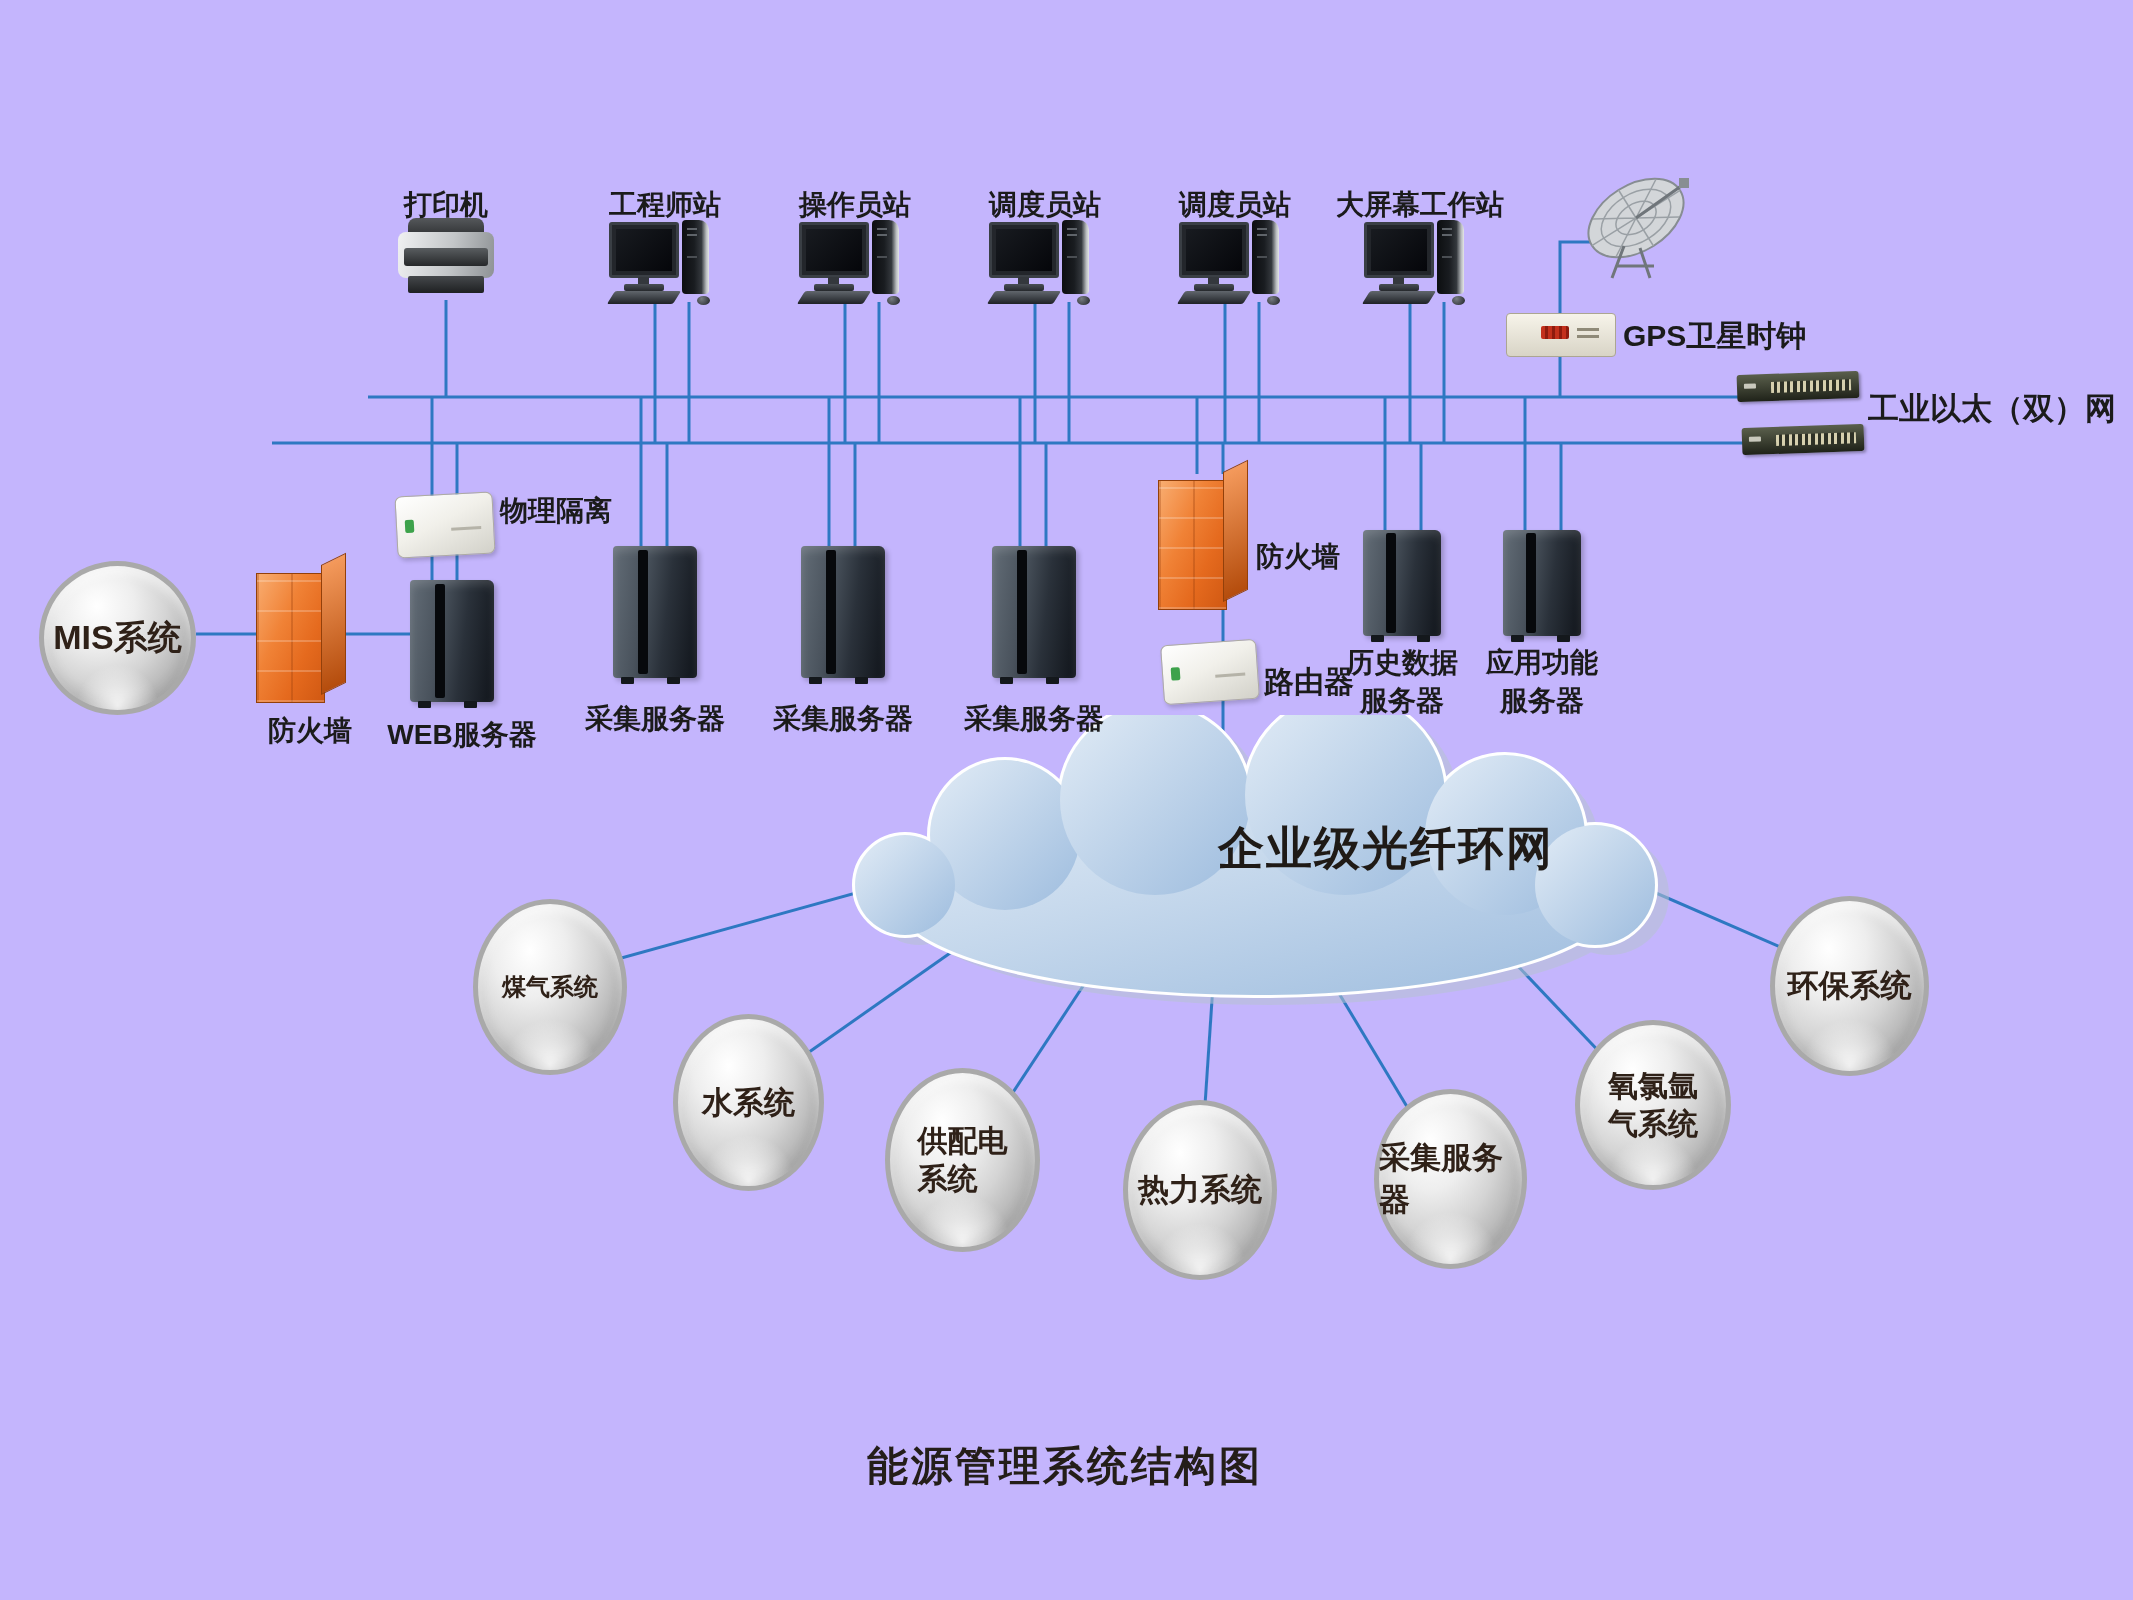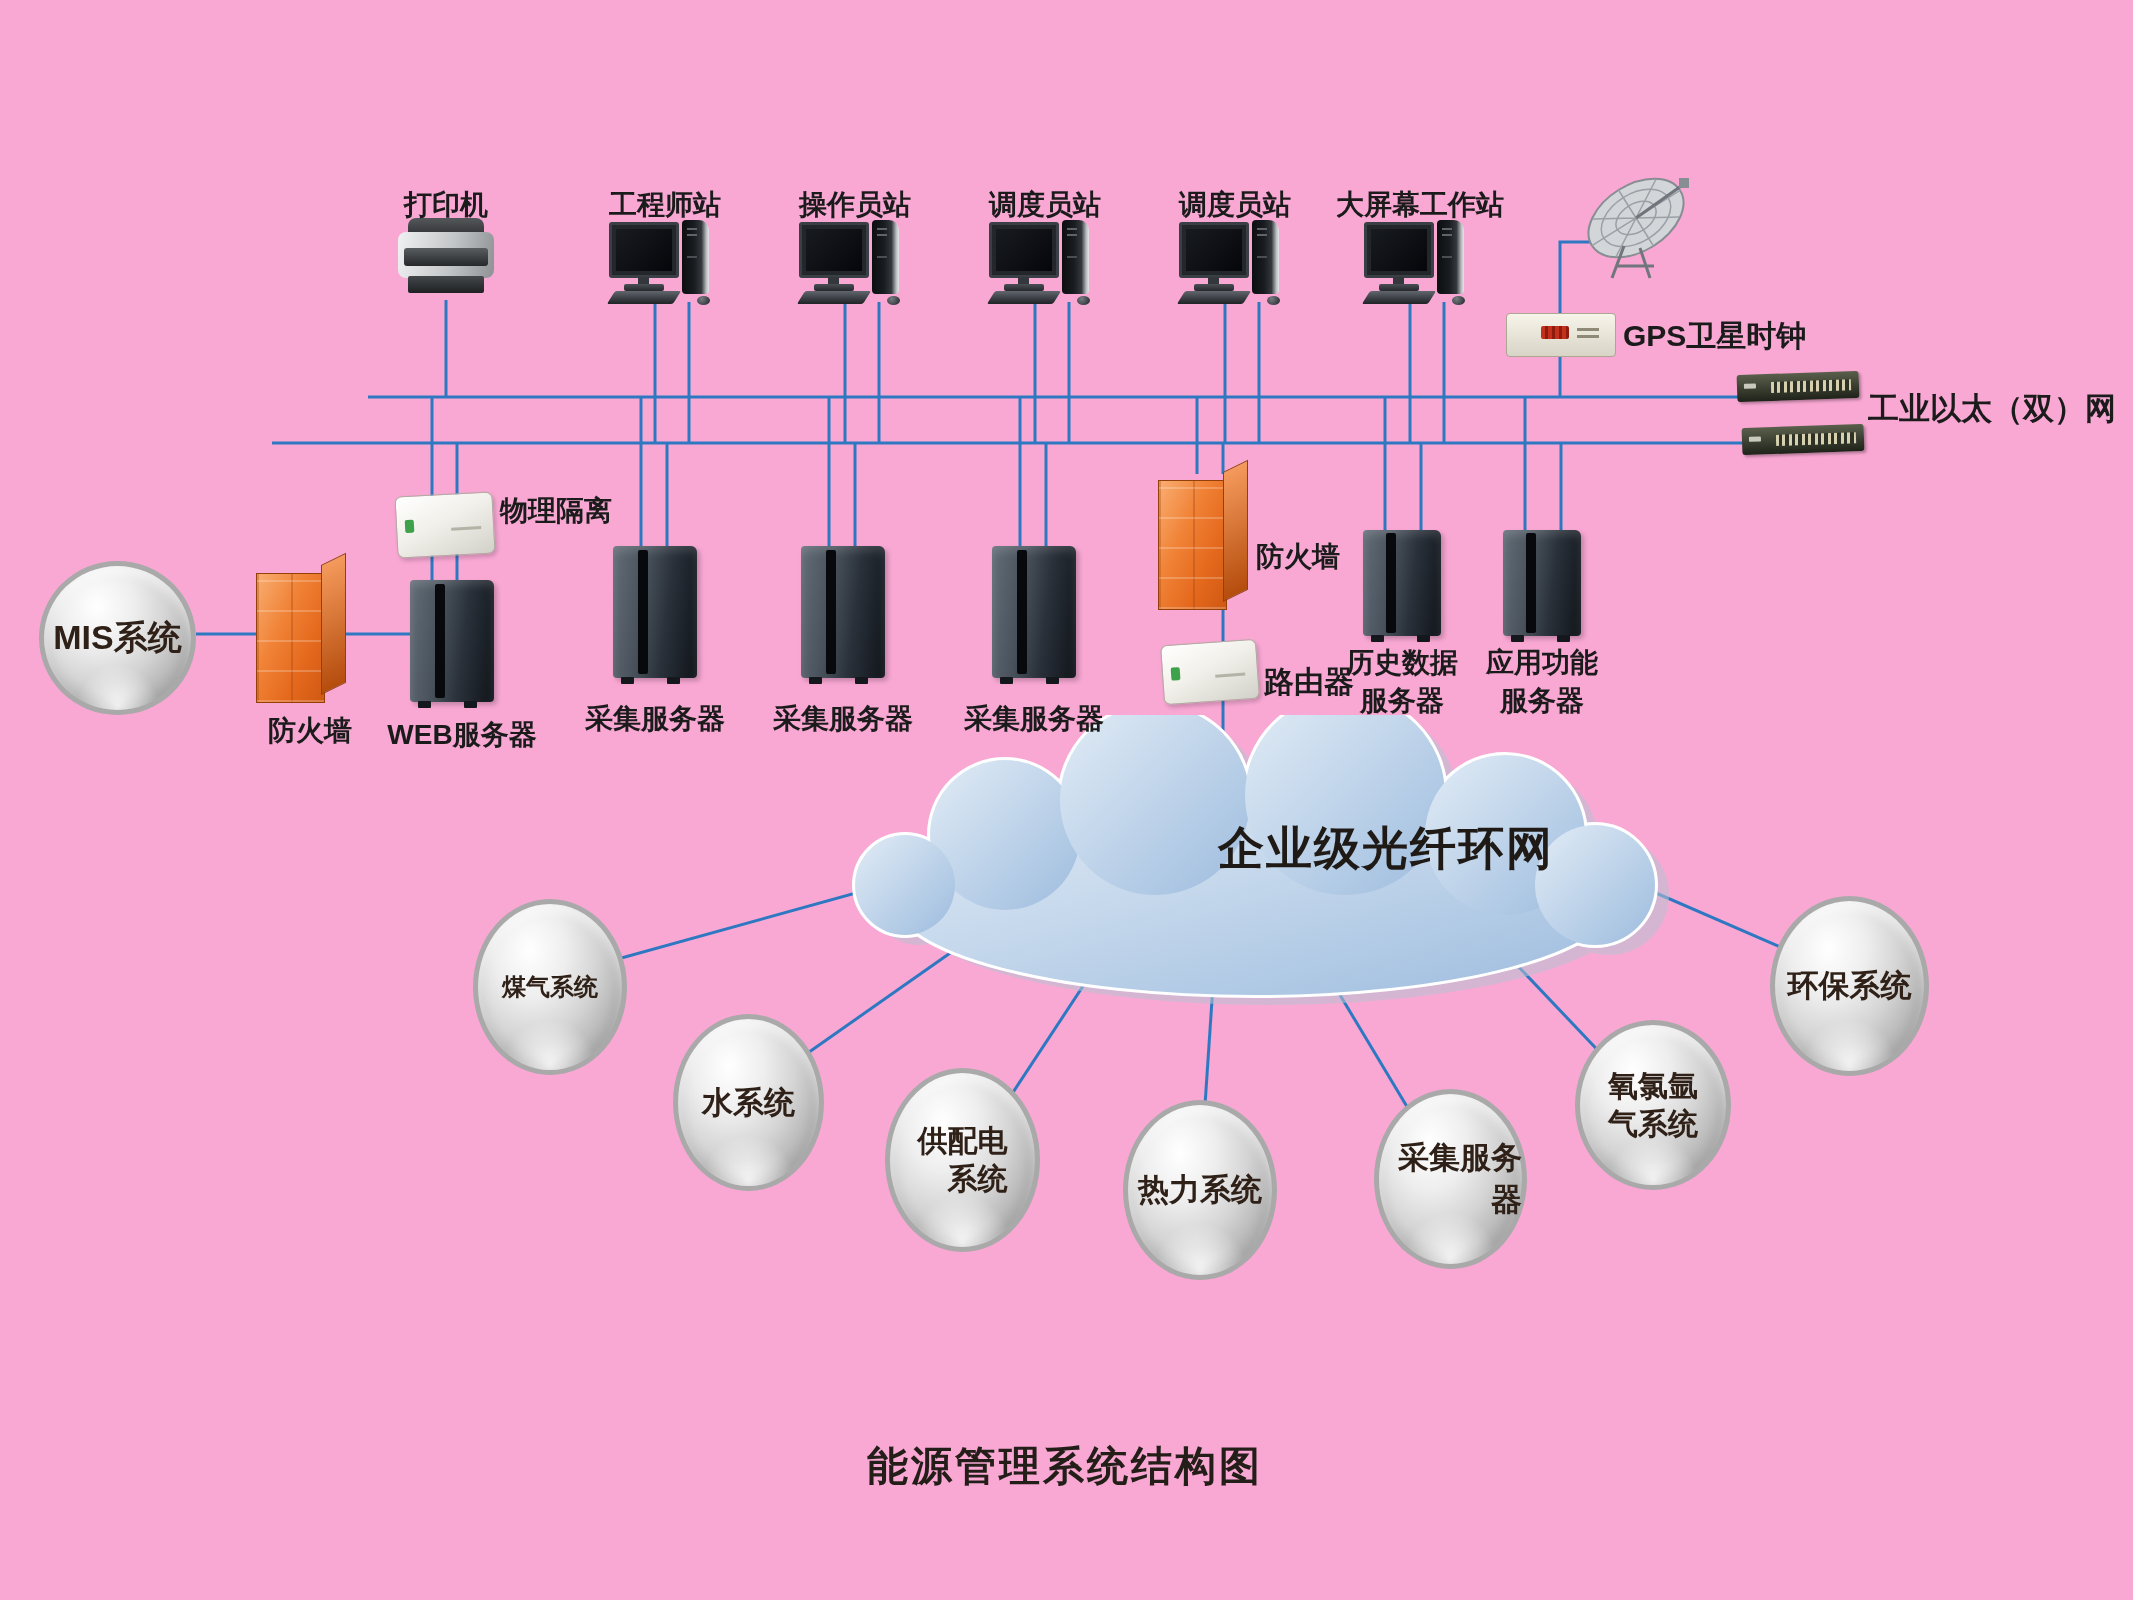--- a/index.html
+++ b/index.html
@@ -1,16 +1,16 @@
 <!DOCTYPE html>
 <html><head>
 <meta charset="utf-8">
 <style>
   html,body{margin:0;padding:0;background:#ffffff;}
-  #stage{position:relative;width:2133px;height:1600px;background:#f9a8d4;overflow:hidden;
+  #stage{position:relative;width:2133px;height:1600px;background:#c4b5fd;overflow:hidden;
          font-family:"Liberation Sans","DejaVu Sans",sans-serif;}
   #wires{position:absolute;left:0;top:0;z-index:1;}
   .lbl{position:absolute;z-index:5;color:#1b1b1b;font-size:28px;font-weight:600;
        text-align:center;white-space:nowrap;}
   .pre{white-space:pre-line;line-height:38px;}
   
   .computer{position:absolute;width:112px;height:86px;z-index:3;}
   .mon{position:absolute;left:0;top:2px;width:64px;height:50px;background:#23262b;
        border:3px solid #3a3f45;border-radius:3px;}
   .mon::after{content:"";position:absolute;inset:4px;background:linear-gradient(135deg,#181b20,#05060a);}
@@ -69,21 +69,21 @@
       box-shadow:0 7px 0 #8f8a78;}
   
   .switch{position:absolute;width:122px;height:27px;z-index:3;border-radius:3px;transform:rotate(-2deg);
       background:linear-gradient(180deg,#5a5f4c 0%,#3a3e30 55%,#1f2219 100%);
       box-shadow:2px 2px 3px rgba(0,0,0,.3);}
   .switch::before{content:"";position:absolute;left:7px;top:9px;width:12px;height:5px;background:#c9c9bd;border-radius:1px;}
   .switch::after{content:"";position:absolute;right:8px;top:8px;width:80px;height:11px;
       background:repeating-linear-gradient(90deg,#d6d0ae 0 3px,#2e3126 3px 6px,#d6d0ae 6px 9px,#2e3126 9px 13px);}
   
   .ball{position:absolute;z-index:3;border-radius:50%;display:flex;align-items:center;justify-content:center;
-      border:5px solid #a9a9a9;box-sizing:border-box;color:#2f2118;font-weight:700;text-align:right;
+      border:5px solid #a9a9a9;box-sizing:border-box;color:#2f2118;font-weight:700;text-align:left;
       background:
         radial-gradient(circle at 50% 97%,rgba(255,255,255,.95) 0%,rgba(255,255,255,0) 26%),
         radial-gradient(ellipse at 36% 28%,#ffffff 0%,#eeeeee 28%,#d4d4d4 52%,#adadad 78%,#949494 100%);
       box-shadow:inset 0 -6px 14px rgba(0,0,0,.08),inset 0 8px 10px rgba(255,255,255,.6);}
   
   #cloudwrap{position:absolute;left:825px;top:715px;z-index:2;}
   #cloudlabel{position:absolute;left:954px;top:818px;width:600px;z-index:4;text-align:right;
       font-size:46px;font-weight:700;color:#1f1a16;letter-spacing:2px;}
   
   #dish{position:absolute;left:1566px;top:166px;z-index:3;}

